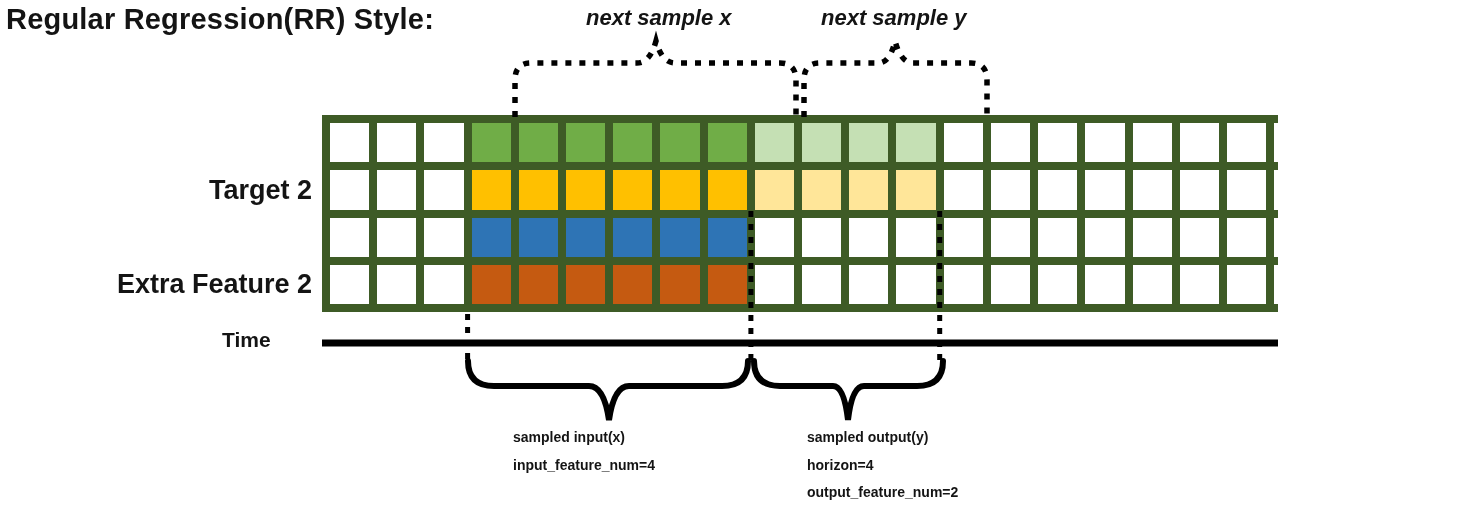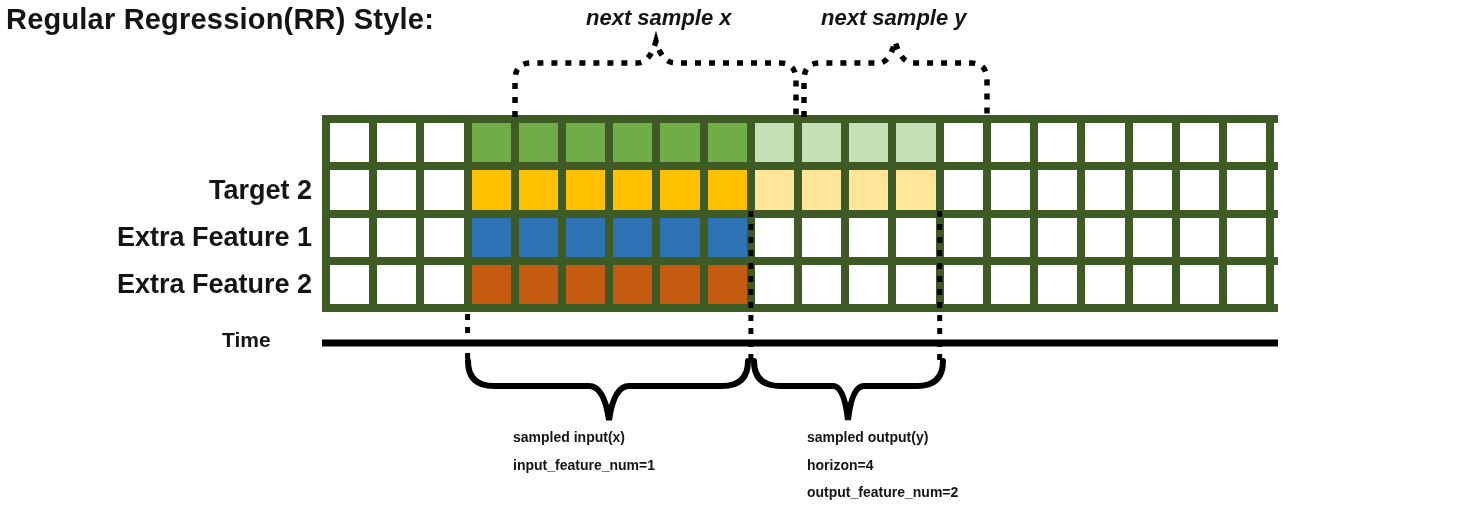--- a/index.html
+++ b/index.html
@@ -50,21 +50,20 @@
 <body>
 
 <div class="canvas">
 
   <div class="title">Regular Regression(RR) Style:</div>
 
   <div class="sample-label x">next sample x</div>
   <div class="sample-label y">next sample y</div>
 
   <div class="row-label r2">Target 2</div>
-  <div class="row-label r3">Extra Feature 1</div>
   <div class="row-label r4">Extra Feature 2</div>
 
   <div class="grid" id="grid" style="background: rgb(62, 91, 38);">
       <div class="cell" style="background: rgb(255, 255, 255);"></div>
       <div class="cell" style="background: rgb(255, 255, 255);"></div>
       <div class="cell" style="background: rgb(255, 255, 255);"></div>
       <div class="cell" style="background: rgb(112, 173, 71);"></div>
       <div class="cell" style="background: rgb(112, 173, 71);"></div>
       <div class="cell" style="background: rgb(112, 173, 71);"></div>
       <div class="cell" style="background: rgb(112, 173, 71);"></div>
@@ -174,21 +173,21 @@
 
     <path d="M468,361 Q468,386 494,386 L589,386 Q604,386 609,420 Q614,386 629,386 L722,386 Q748,386 748,361" fill="none" stroke="#000000" stroke-width="6" stroke-linecap="round"></path>
 
     <path d="M754,361 Q754,386 780,386 L833,386 Q844,386 848,420 Q852,386 864,386 L917,386 Q943,386 943,361" fill="none" stroke="#000000" stroke-width="6" stroke-linecap="round"></path>
   </svg>
 
   <div class="time-label">Time</div>
 
   <div class="annotation input">
     <div>sampled input(x)</div>
-    <div>input_feature_num=1</div>
+    <div>input_feature_num=4</div>
   </div>
 
   <div class="annotation output">
     <div>sampled output(y)</div>
     <div>horizon=4</div>
     <div>output_feature_num=2</div>
   </div>
 
 </div>
 

